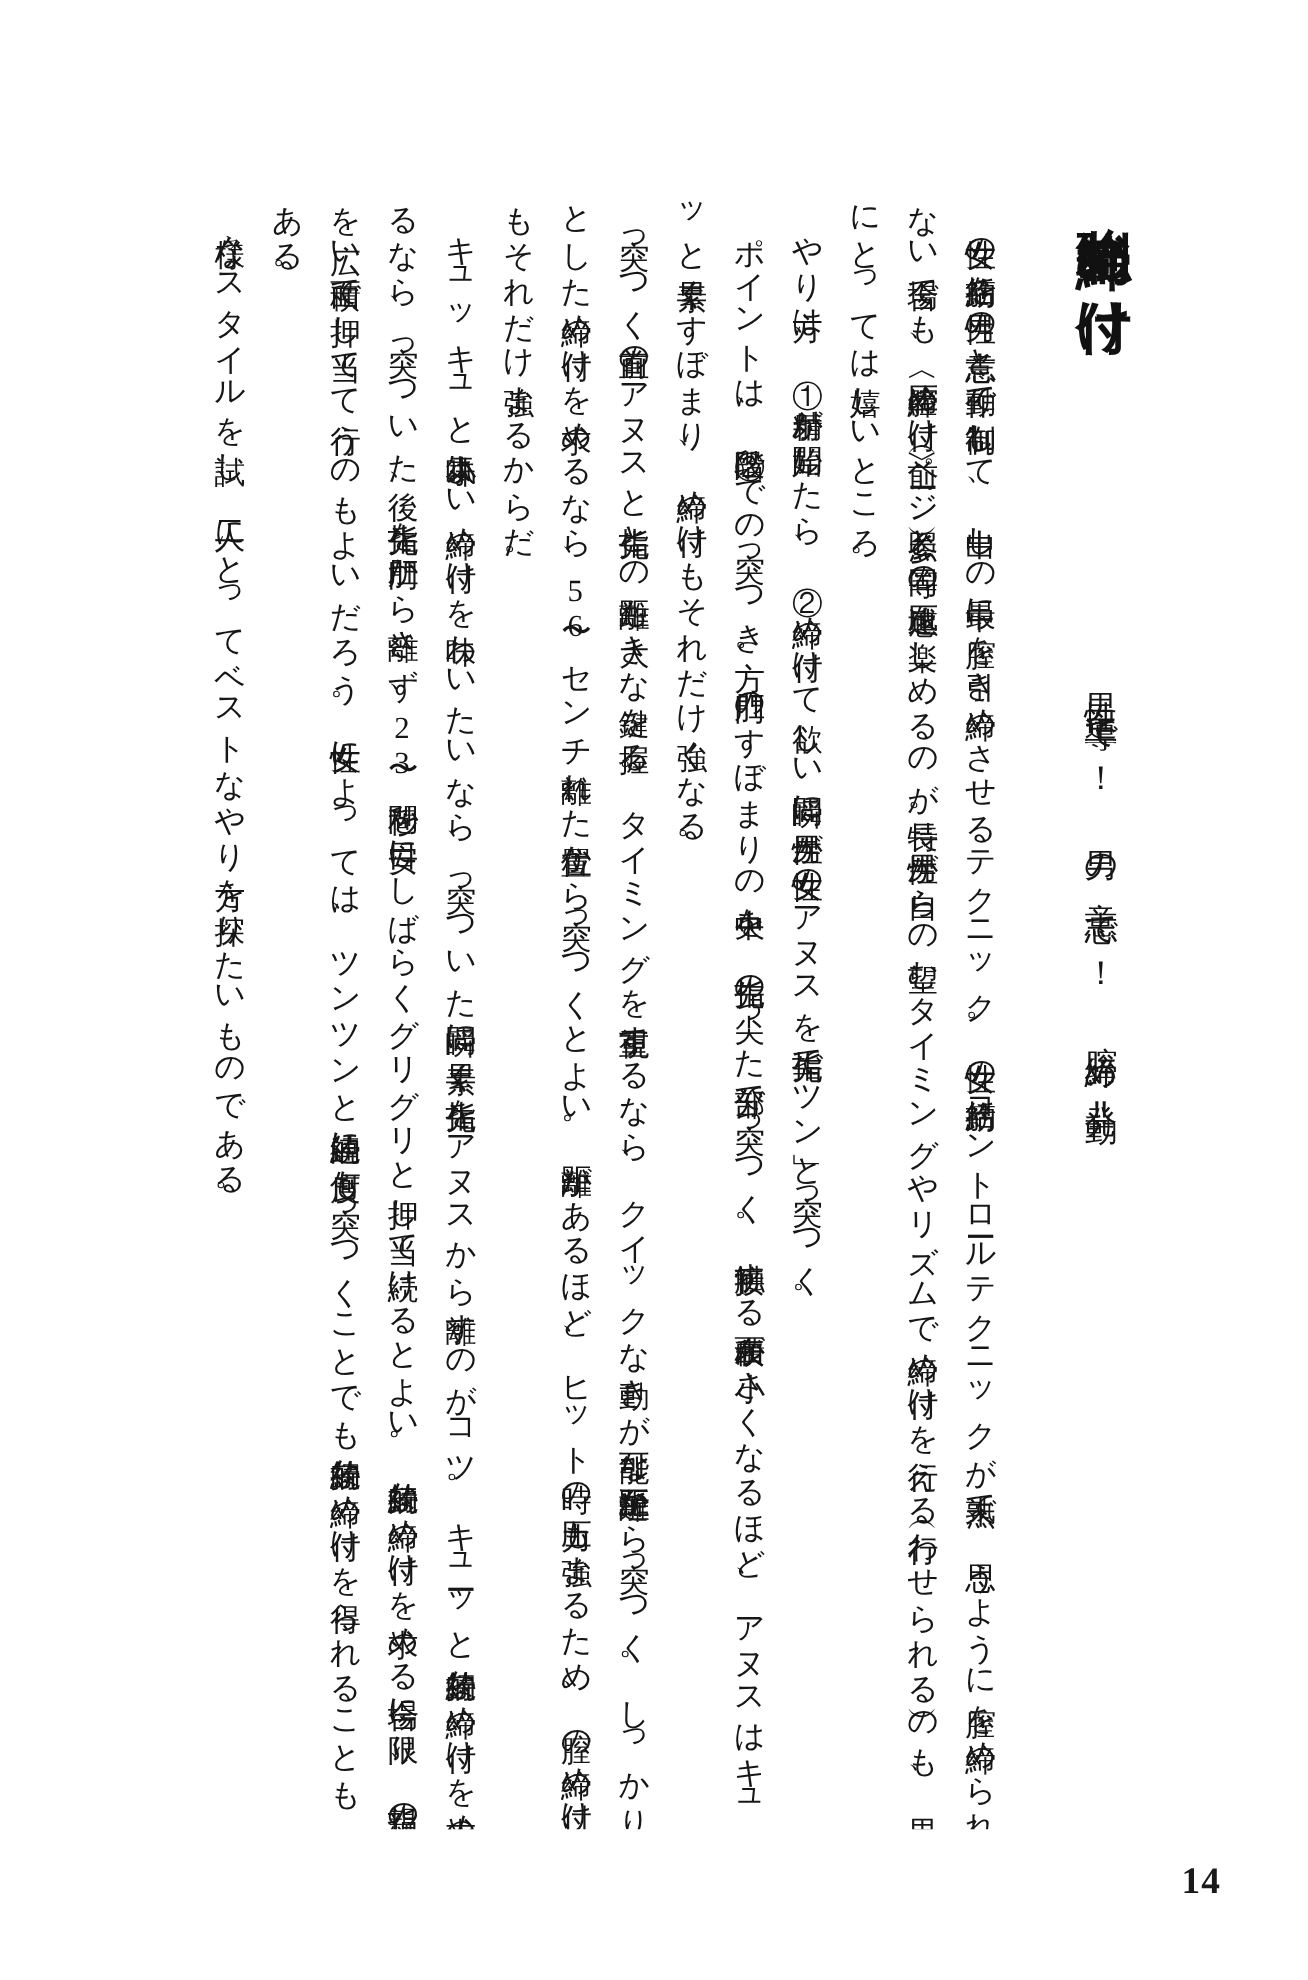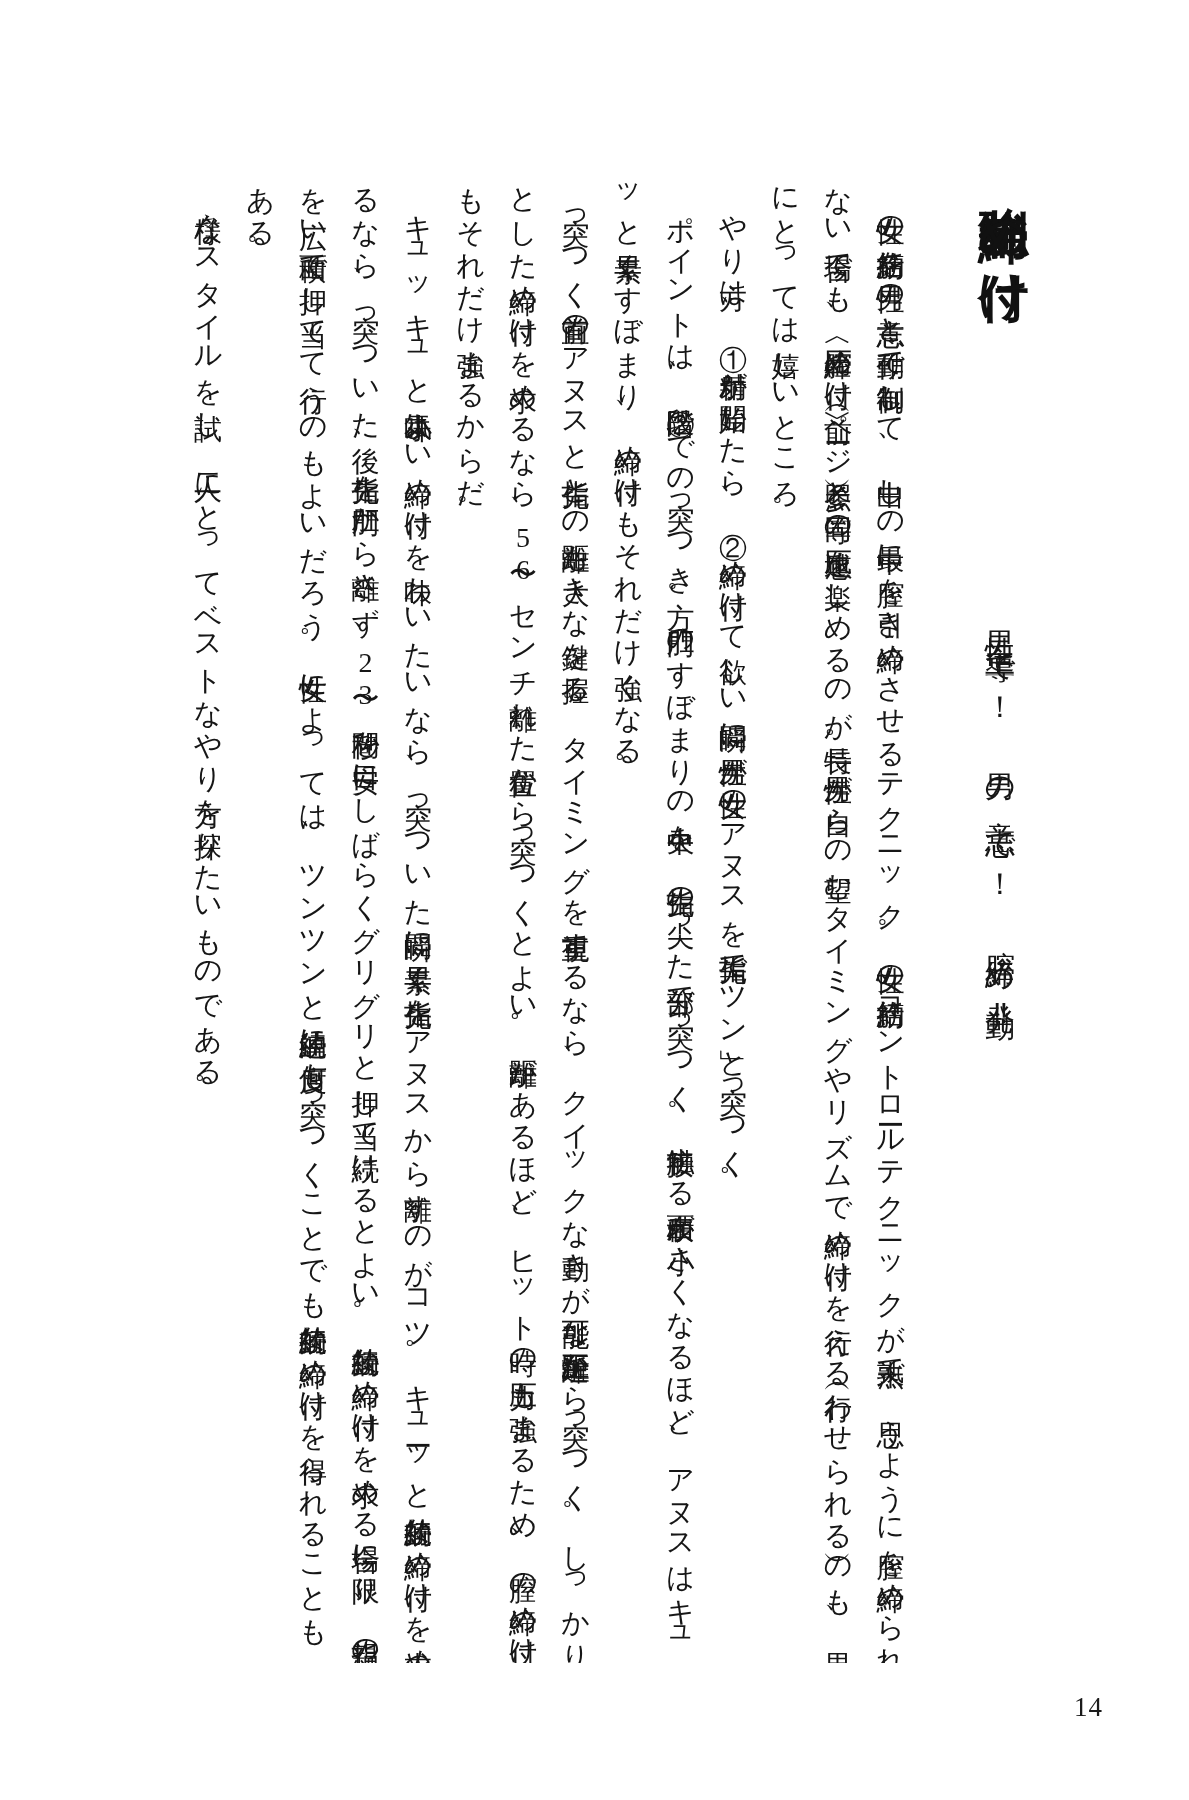--- a/index.html
+++ b/index.html
@@ -55,23 +55,24 @@
   }
   .body-text p {
     margin: 0;
     padding: 0;
     text-indent: 1em;
   }
   .page-number {
     position: absolute;
     top: 1692px;
     left: 1074px;
-    font-size: 27px;
+    font-size: 34px;
     letter-spacing: 1px;
     color: #1a1a1a;
+    font-weight: bold;
   }
 </style>
 </head>
 <body>
 
 <div class="page">
 
   <h1 class="title v">強制締め付け</h1>
 
   <h2 class="subtitle v">男性主導で！　男の意志で！　膣締め発動‼</h2>

